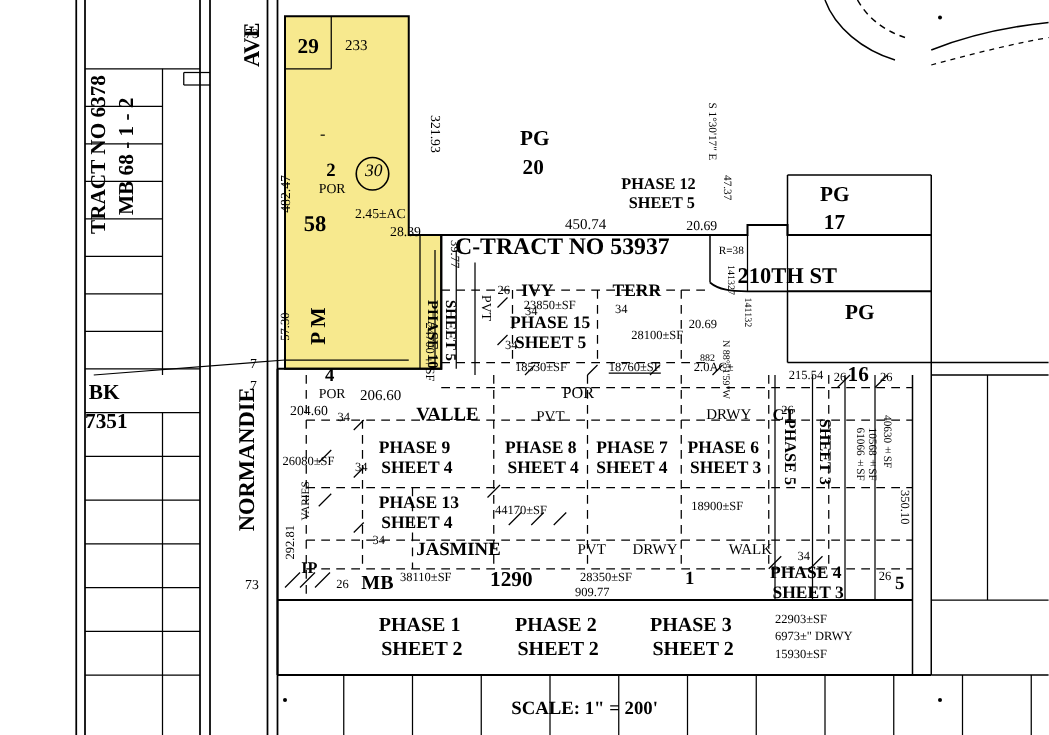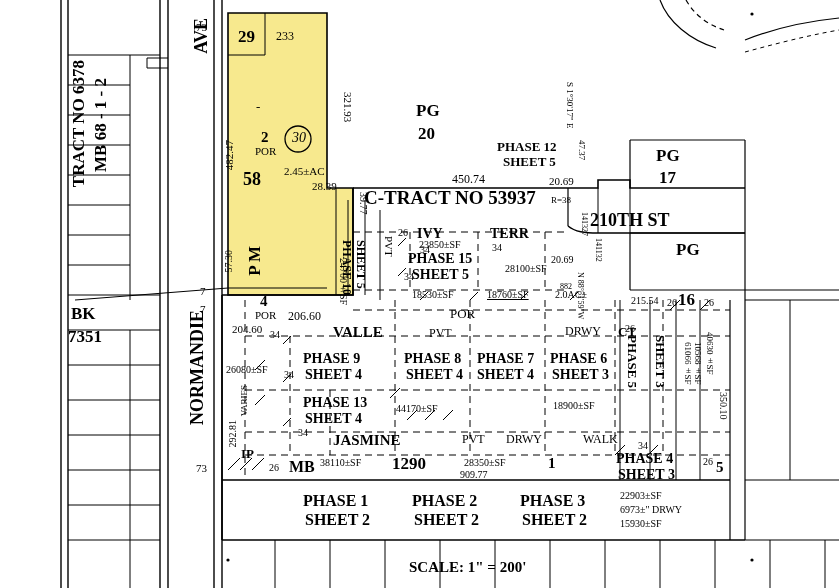--- a/index.html
+++ b/index.html
@@ -330,17 +330,17 @@
   <div class="lbl vert" style="left:240px; top:385px; font-size:9px;">VARIES</div>
   <div class="lbl" style="left:631px; top:296px; font-size:10px;">215.54</div>
   <div class="lbl vert2" style="left:717px; top:392px; font-size:10px;">350.10</div>
   <div class="lbl" style="left:551px; top:255px; font-size:10px;">20.69</div>
   <div class="lbl vert2" style="left:594px; top:238px; font-size:8px;">141132</div>
   <div class="lbl vert2" style="left:580px; top:212px; font-size:8px;">141327</div>
   <div class="lbl vert2" style="left:576px; top:272px; font-size:8px;">N 88°51'59"W</div>
   <div class="lbl" style="left:560px; top:283px; font-size:8px;">882</div>
   <div class="lbl vert2" style="left:565px; top:82px; font-size:9px;">S 1°30'17" E</div>
   <div class="lbl vert2" style="left:577px; top:140px; font-size:9px;">47.37</div>
-  <div class="lbl" style="left:551px; top:196px; font-size:9px;">R=38</div>
+  <div class="lbl" style="left:575px; top:196px; font-size:9px;">R=38</div>
 
   <div class="lbl b" style="left:409px; top:560px; font-size:15px;">SCALE: 1" = 200'</div>
 
 </div>
 
 </body></html>

